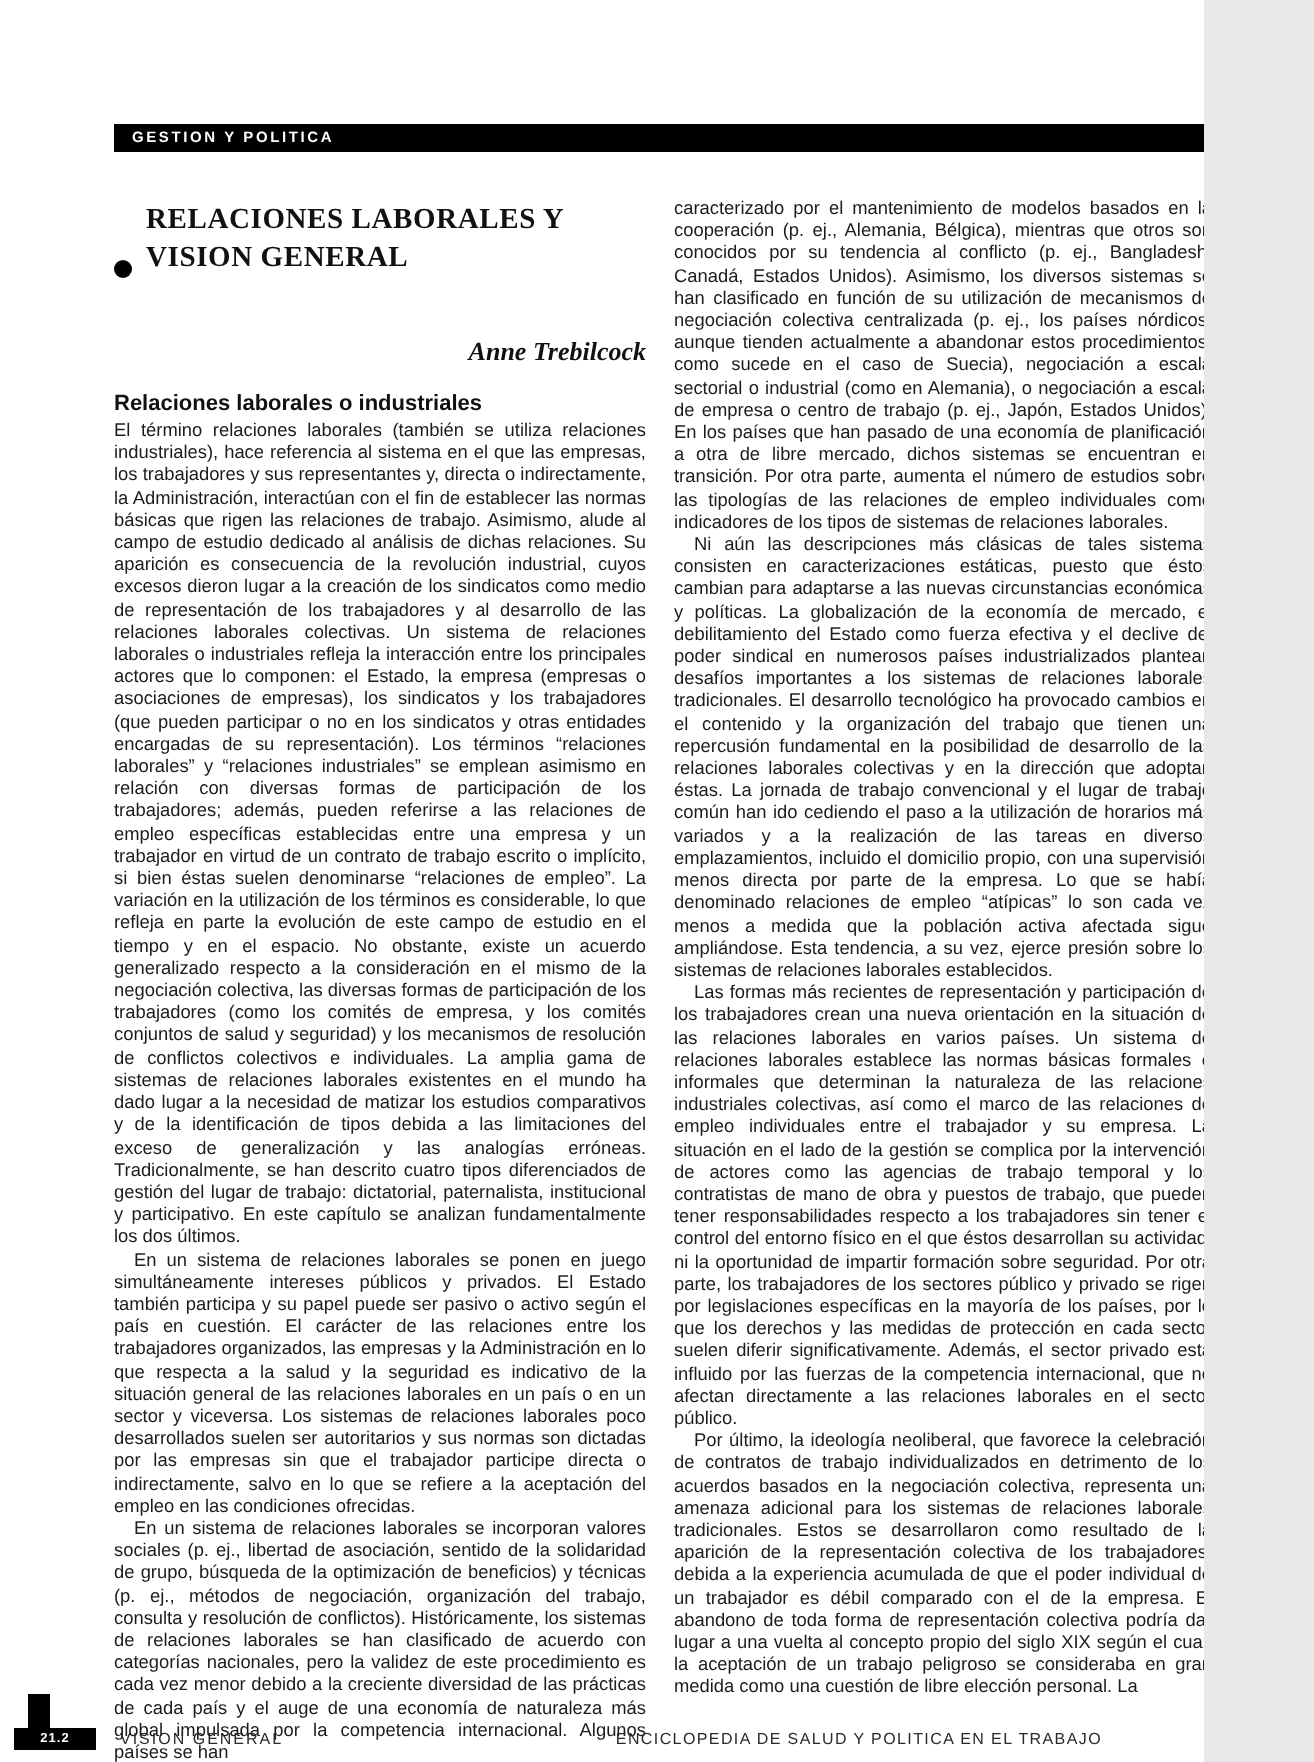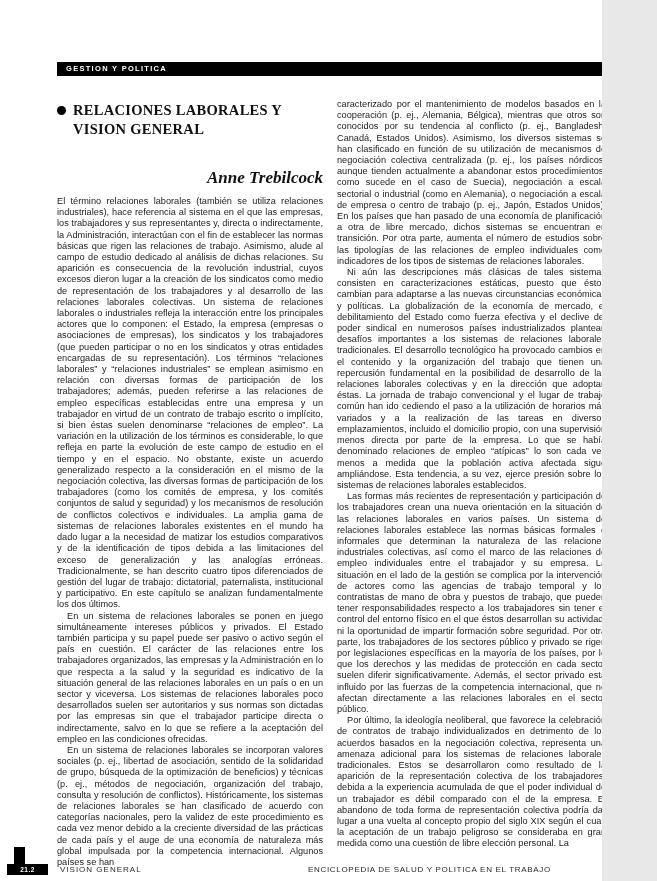--- a/index.html
+++ b/index.html
@@ -23,21 +23,21 @@
     letter-spacing: 1.3px;
     line-height: 14px;
     padding-left: 9px;
     box-sizing: border-box;
   }
   .title-block {
     position: absolute;
     left: 57px; top: 101px;
     width: 310px;
     display: flex;
-    align-items: flex-start;
+    align-items: flex-end;
   }
   .title-bullet {
     width: 9px; height: 9px;
     border-radius: 50%;
     background: #000;
     margin-top: 5px;
     margin-right: 7px;
     flex: 0 0 auto;
   }
   .page-title {
@@ -49,21 +49,21 @@
     color: #111;
   }
   .author {
     position: absolute;
     left: 57px; top: 168px;
     width: 266px;
     text-align: right;
     font-family: "Liberation Serif", serif;
     font-weight: bold;
     font-style: italic;
-    font-size: 17px;
+    font-size: 13px;
     color: #111;
   }
   .col { position: absolute; }
   .col-left  { left: 57px;  top: 196px; width: 266px; }
   .col-right { left: 337px; top: 99px;  width: 269px; }
   .section-heading {
     font-size: 11px;
     font-weight: bold;
     margin: 0 0 2px 0;
     color: #111;
@@ -128,20 +128,21 @@
   <div class="author">Anne Trebilcock</div>
 
   <div class="col col-right">
     <p>caracterizado por el mantenimiento de modelos basados en la cooperación (p. ej., Alemania, Bélgica), mientras que otros son conocidos por su tendencia al conflicto (p. ej., Bangladesh, Canadá, Estados Unidos). Asimismo, los diversos sistemas se han clasificado en función de su utilización de mecanismos de negociación colectiva centralizada (p. ej., los países nórdicos, aunque tienden actualmente a abandonar estos procedimientos, como sucede en el caso de Suecia), negociación a escala sectorial o industrial (como en Alemania), o negociación a escala de empresa o centro de trabajo (p. ej., Japón, Estados Unidos). En los países que han pasado de una economía de planificación a otra de libre mercado, dichos sistemas se encuentran en transición. Por otra parte, aumenta el número de estudios sobre las tipologías de las relaciones de empleo individuales como indicadores de los tipos de sistemas de relaciones laborales.</p>
     <p class="indent">Ni aún las descripciones más clásicas de tales sistemas consisten en caracterizaciones estáticas, puesto que éstos cambian para adaptarse a las nuevas circunstancias económicas y políticas. La globalización de la economía de mercado, el debilitamiento del Estado como fuerza efectiva y el declive del poder sindical en numerosos países industrializados plantean desafíos importantes a los sistemas de relaciones laborales tradicionales. El desarrollo tecnológico ha provocado cambios en el contenido y la organización del trabajo que tienen una repercusión fundamental en la posibilidad de desarrollo de las relaciones laborales colectivas y en la dirección que adoptan éstas. La jornada de trabajo convencional y el lugar de trabajo común han ido cediendo el paso a la utilización de horarios más variados y a la realización de las tareas en diversos emplazamientos, incluido el domicilio propio, con una supervisión menos directa por parte de la empresa. Lo que se había denominado relaciones de empleo “atípicas” lo son cada vez menos a medida que la población activa afectada sigue ampliándose. Esta tendencia, a su vez, ejerce presión sobre los sistemas de relaciones laborales establecidos.</p>
     <p class="indent">Las formas más recientes de representación y participación de los trabajadores crean una nueva orientación en la situación de las relaciones laborales en varios países. Un sistema de relaciones laborales establece las normas básicas formales e informales que determinan la naturaleza de las relaciones industriales colectivas, así como el marco de las relaciones de empleo individuales entre el trabajador y su empresa. La situación en el lado de la gestión se complica por la intervención de actores como las agencias de trabajo temporal y los contratistas de mano de obra y puestos de trabajo, que pueden tener responsabilidades respecto a los trabajadores sin tener el control del entorno físico en el que éstos desarrollan su actividad, ni la oportunidad de impartir formación sobre seguridad. Por otra parte, los trabajadores de los sectores público y privado se rigen por legislaciones específicas en la mayoría de los países, por lo que los derechos y las medidas de protección en cada sector suelen diferir significativamente. Además, el sector privado está influido por las fuerzas de la competencia internacional, que no afectan directamente a las relaciones laborales en el sector público.</p>
     <p class="indent">Por último, la ideología neoliberal, que favorece la celebración de contratos de trabajo individualizados en detrimento de los acuerdos basados en la negociación colectiva, representa una amenaza adicional para los sistemas de relaciones laborales tradicionales. Estos se desarrollaron como resultado de la aparición de la representación colectiva de los trabajadores, debida a la experiencia acumulada de que el poder individual de un trabajador es débil comparado con el de la empresa. El abandono de toda forma de representación colectiva podría dar lugar a una vuelta al concepto propio del siglo XIX según el cual, la aceptación de un trabajo peligroso se consideraba en gran medida como una cuestión de libre elección personal. La</p>
   </div>
 
   <div class="col col-left">
+    <h2 class="section-heading">Relaciones laborales o industriales</h2>
     <p>El término relaciones laborales (también se utiliza relaciones industriales), hace referencia al sistema en el que las empresas, los trabajadores y sus representantes y, directa o indirectamente, la Administración, interactúan con el fin de establecer las normas básicas que rigen las relaciones de trabajo. Asimismo, alude al campo de estudio dedicado al análisis de dichas relaciones. Su aparición es consecuencia de la revolución industrial, cuyos excesos dieron lugar a la creación de los sindicatos como medio de representación de los trabajadores y al desarrollo de las relaciones laborales colectivas. Un sistema de relaciones laborales o industriales refleja la interacción entre los principales actores que lo componen: el Estado, la empresa (empresas o asociaciones de empresas), los sindicatos y los trabajadores (que pueden participar o no en los sindicatos y otras entidades encargadas de su representación). Los términos “relaciones laborales” y “relaciones industriales” se emplean asimismo en relación con diversas formas de participación de los trabajadores; además, pueden referirse a las relaciones de empleo específicas establecidas entre una empresa y un trabajador en virtud de un contrato de trabajo escrito o implícito, si bien éstas suelen denominarse “relaciones de empleo”. La variación en la utilización de los términos es considerable, lo que refleja en parte la evolución de este campo de estudio en el tiempo y en el espacio. No obstante, existe un acuerdo generalizado respecto a la consideración en el mismo de la negociación colectiva, las diversas formas de participación de los trabajadores (como los comités de empresa, y los comités conjuntos de salud y seguridad) y los mecanismos de resolución de conflictos colectivos e individuales. La amplia gama de sistemas de relaciones laborales existentes en el mundo ha dado lugar a la necesidad de matizar los estudios comparativos y de la identificación de tipos debida a las limitaciones del exceso de generalización y las analogías erróneas. Tradicionalmente, se han descrito cuatro tipos diferenciados de gestión del lugar de trabajo: dictatorial, paternalista, institucional y participativo. En este capítulo se analizan fundamentalmente los dos últimos.</p>
     <p class="indent">En un sistema de relaciones laborales se ponen en juego simultáneamente intereses públicos y privados. El Estado también participa y su papel puede ser pasivo o activo según el país en cuestión. El carácter de las relaciones entre los trabajadores organizados, las empresas y la Administración en lo que respecta a la salud y la seguridad es indicativo de la situación general de las relaciones laborales en un país o en un sector y viceversa. Los sistemas de relaciones laborales poco desarrollados suelen ser autoritarios y sus normas son dictadas por las empresas sin que el trabajador participe directa o indirectamente, salvo en lo que se refiere a la aceptación del empleo en las condiciones ofrecidas.</p>
     <p class="indent">En un sistema de relaciones laborales se incorporan valores sociales (p. ej., libertad de asociación, sentido de la solidaridad de grupo, búsqueda de la optimización de beneficios) y técnicas (p. ej., métodos de negociación, organización del trabajo, consulta y resolución de conflictos). Históricamente, los sistemas de relaciones laborales se han clasificado de acuerdo con categorías nacionales, pero la validez de este procedimiento es cada vez menor debido a la creciente diversidad de las prácticas de cada país y el auge de una economía de naturaleza más global impulsada por la competencia internacional. Algunos países se han</p>
   </div>
 
   <div class="corner-mark-stem"></div>
   <div class="corner-mark-base">21.2</div>
 
   <div class="footer-section-label">VISION GENERAL</div>
   <div class="footer-publication">ENCICLOPEDIA DE SALUD Y POLITICA EN EL TRABAJO</div>

